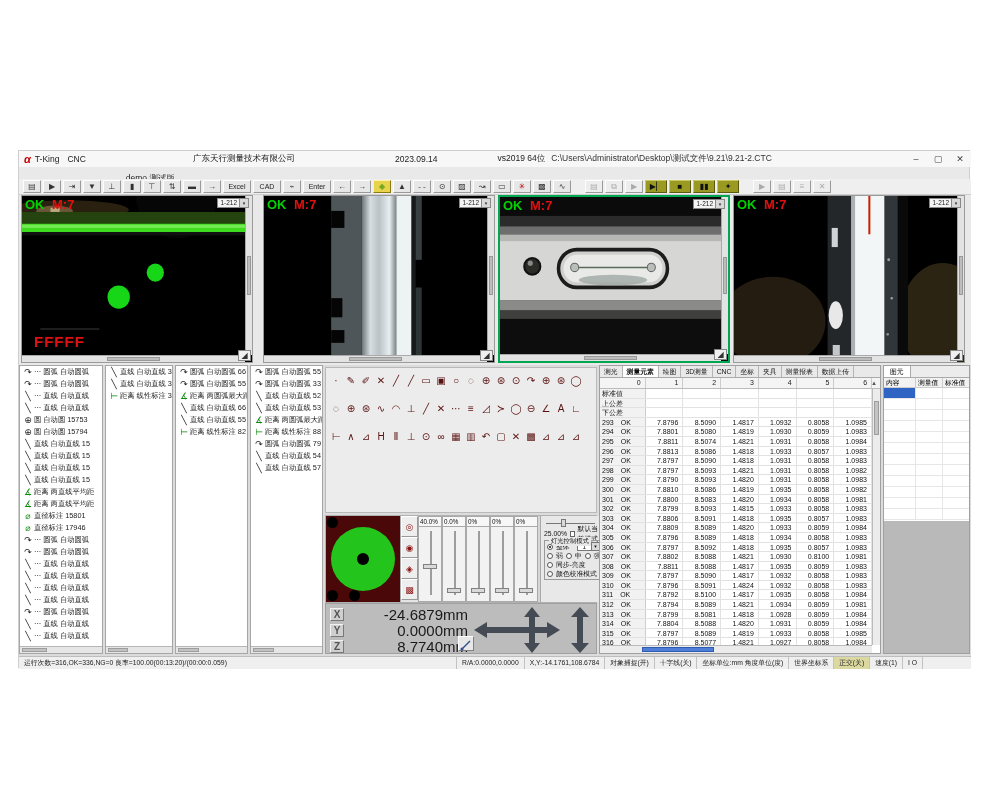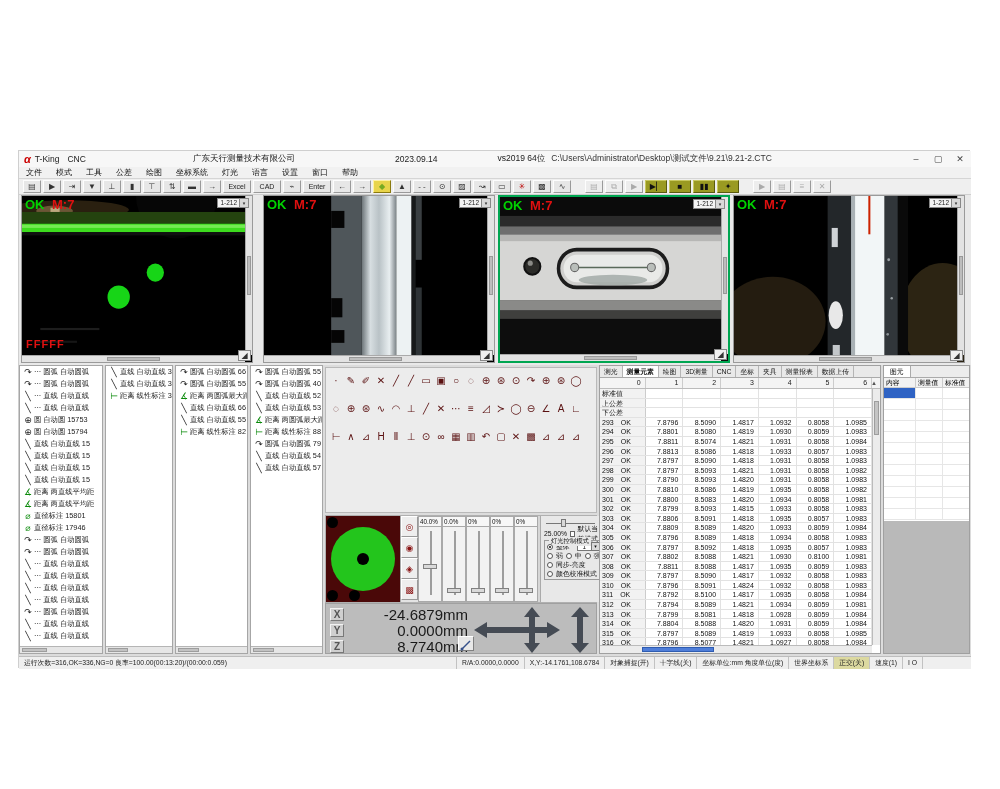--- a/index.html
+++ b/index.html
@@ -33,21 +33,21 @@
   
   .cams{position:absolute;left:0;top:44px;width:952px;height:170px;background:#e9e9e9;}
   .cam{position:absolute;top:0;height:168px;width:232px;background:#000;border:1px solid #9a9a9a;}
   .cam.sel{border:2px solid #00a651;}
   .cam svg{position:absolute;left:0;top:0;width:100%;height:100%;}
   .cam .ok{position:absolute;left:3px;top:1px;font-size:13px;font-weight:bold;color:#00d200;letter-spacing:0;z-index:3;}
   .cam .m7{position:absolute;left:30px;top:1px;font-size:13px;font-weight:bold;color:#e01010;z-index:3;}
   .cam .zoomdd{position:absolute;right:3px;top:2px;height:10px;display:flex;z-index:3;}
   .zoomdd .zv{background:#f4f4f4;border:1px solid #888;font-size:6.5px;line-height:8px;padding:0 2px;color:#222;}
   .zoomdd .za{width:9px;background:#d9d9d9;border:1px solid #888;border-left:none;font-size:5px;line-height:8px;text-align:center;color:#333;}
-  .cam .extra{position:absolute;left:4px;bottom:12px;font-size:11px;font-weight:bold;color:#e01010;z-index:3;letter-spacing:1px;}
+  .cam .extra{position:absolute;left:12px;bottom:12px;font-size:15px;font-weight:bold;color:#e01010;z-index:3;letter-spacing:1px;}
   .cam .hsb{position:absolute;left:0;bottom:0;height:7px;right:7px;background:#e3e3e3;border-top:1px solid #aaa;z-index:2;}
   .cam .hsb i{position:absolute;left:38%;width:24%;top:1px;bottom:1px;background:#bdbdbd;border:1px solid #999;}
   .cam .vsb{position:absolute;top:0;bottom:7px;right:0;width:7px;background:#e3e3e3;border-left:1px solid #aaa;z-index:2;}
   .cam .vsb i{position:absolute;top:38%;height:24%;left:1px;right:1px;background:#bdbdbd;border:1px solid #999;}
   .cam .fold{position:absolute;right:1px;bottom:1px;width:13px;height:11px;background:#efefef;border:1px solid #888;z-index:4;font-size:8px;line-height:10px;text-align:center;color:#333;}
   
   .lower{position:absolute;left:0;top:214px;width:952px;height:291px;background:#dcdcdc;}
   .panel{position:absolute;top:0;height:289px;background:#fff;border:1px solid #a6a6a6;overflow:hidden;}
   .li{display:flex;align-items:center;height:12px;padding-left:2px;white-space:nowrap;}
   .ico{width:12px;font-size:9px;line-height:12px;color:#222;flex:0 0 12px;text-align:center;}
@@ -148,34 +148,20 @@
     <span class="tb-build">vs2019 64位</span>
     <span class="tb-path">C:\Users\Administrator\Desktop\测试文件\9.21\9.21-2.CTC</span>
     <div class="winctl">
 
     <div>–</div>
           <div>▢</div>
           <div>✕</div>
         </div>
   </div>
 
-  <div class="menubar">
-
-  <div>文件</div>
-        <div>模式</div>
-        <div>工具</div>
-        <div>公差</div>
-        <div>绘图</div>
-        <div>坐标系统</div>
-        <div>灯光</div>
-        <div>语言</div>
-        <div>设置</div>
-        <div>窗口</div>
-        <div>帮助</div>
-      </div>
 
   <div class="toolbar">
 
   <div class="tbb">▤</div>
         <div class="tbb">▶</div>
         <div class="tbb">⇥</div>
         <div class="tbb">▼</div>
         <div class="tbb">⊥</div>
         <div class="tbb">▮</div>
         <div class="tbb">⊤</div>
@@ -541,21 +527,21 @@
             <i></i>
           </div>
 
         <div class="li">
           <span class="ico">↷</span>
           <span class="lt">圆弧  自动圆弧  55</span>
         </div>
 
         <div class="li">
           <span class="ico">↷</span>
-          <span class="lt">圆弧  自动圆弧  40</span>
+          <span class="lt">圆弧  自动圆弧  33</span>
         </div>
 
         <div class="li">
           <span class="ico">╲</span>
           <span class="lt">直线  自动直线  52</span>
         </div>
 
         <div class="li">
           <span class="ico">╲</span>
           <span class="lt">直线  自动直线  53</span>

